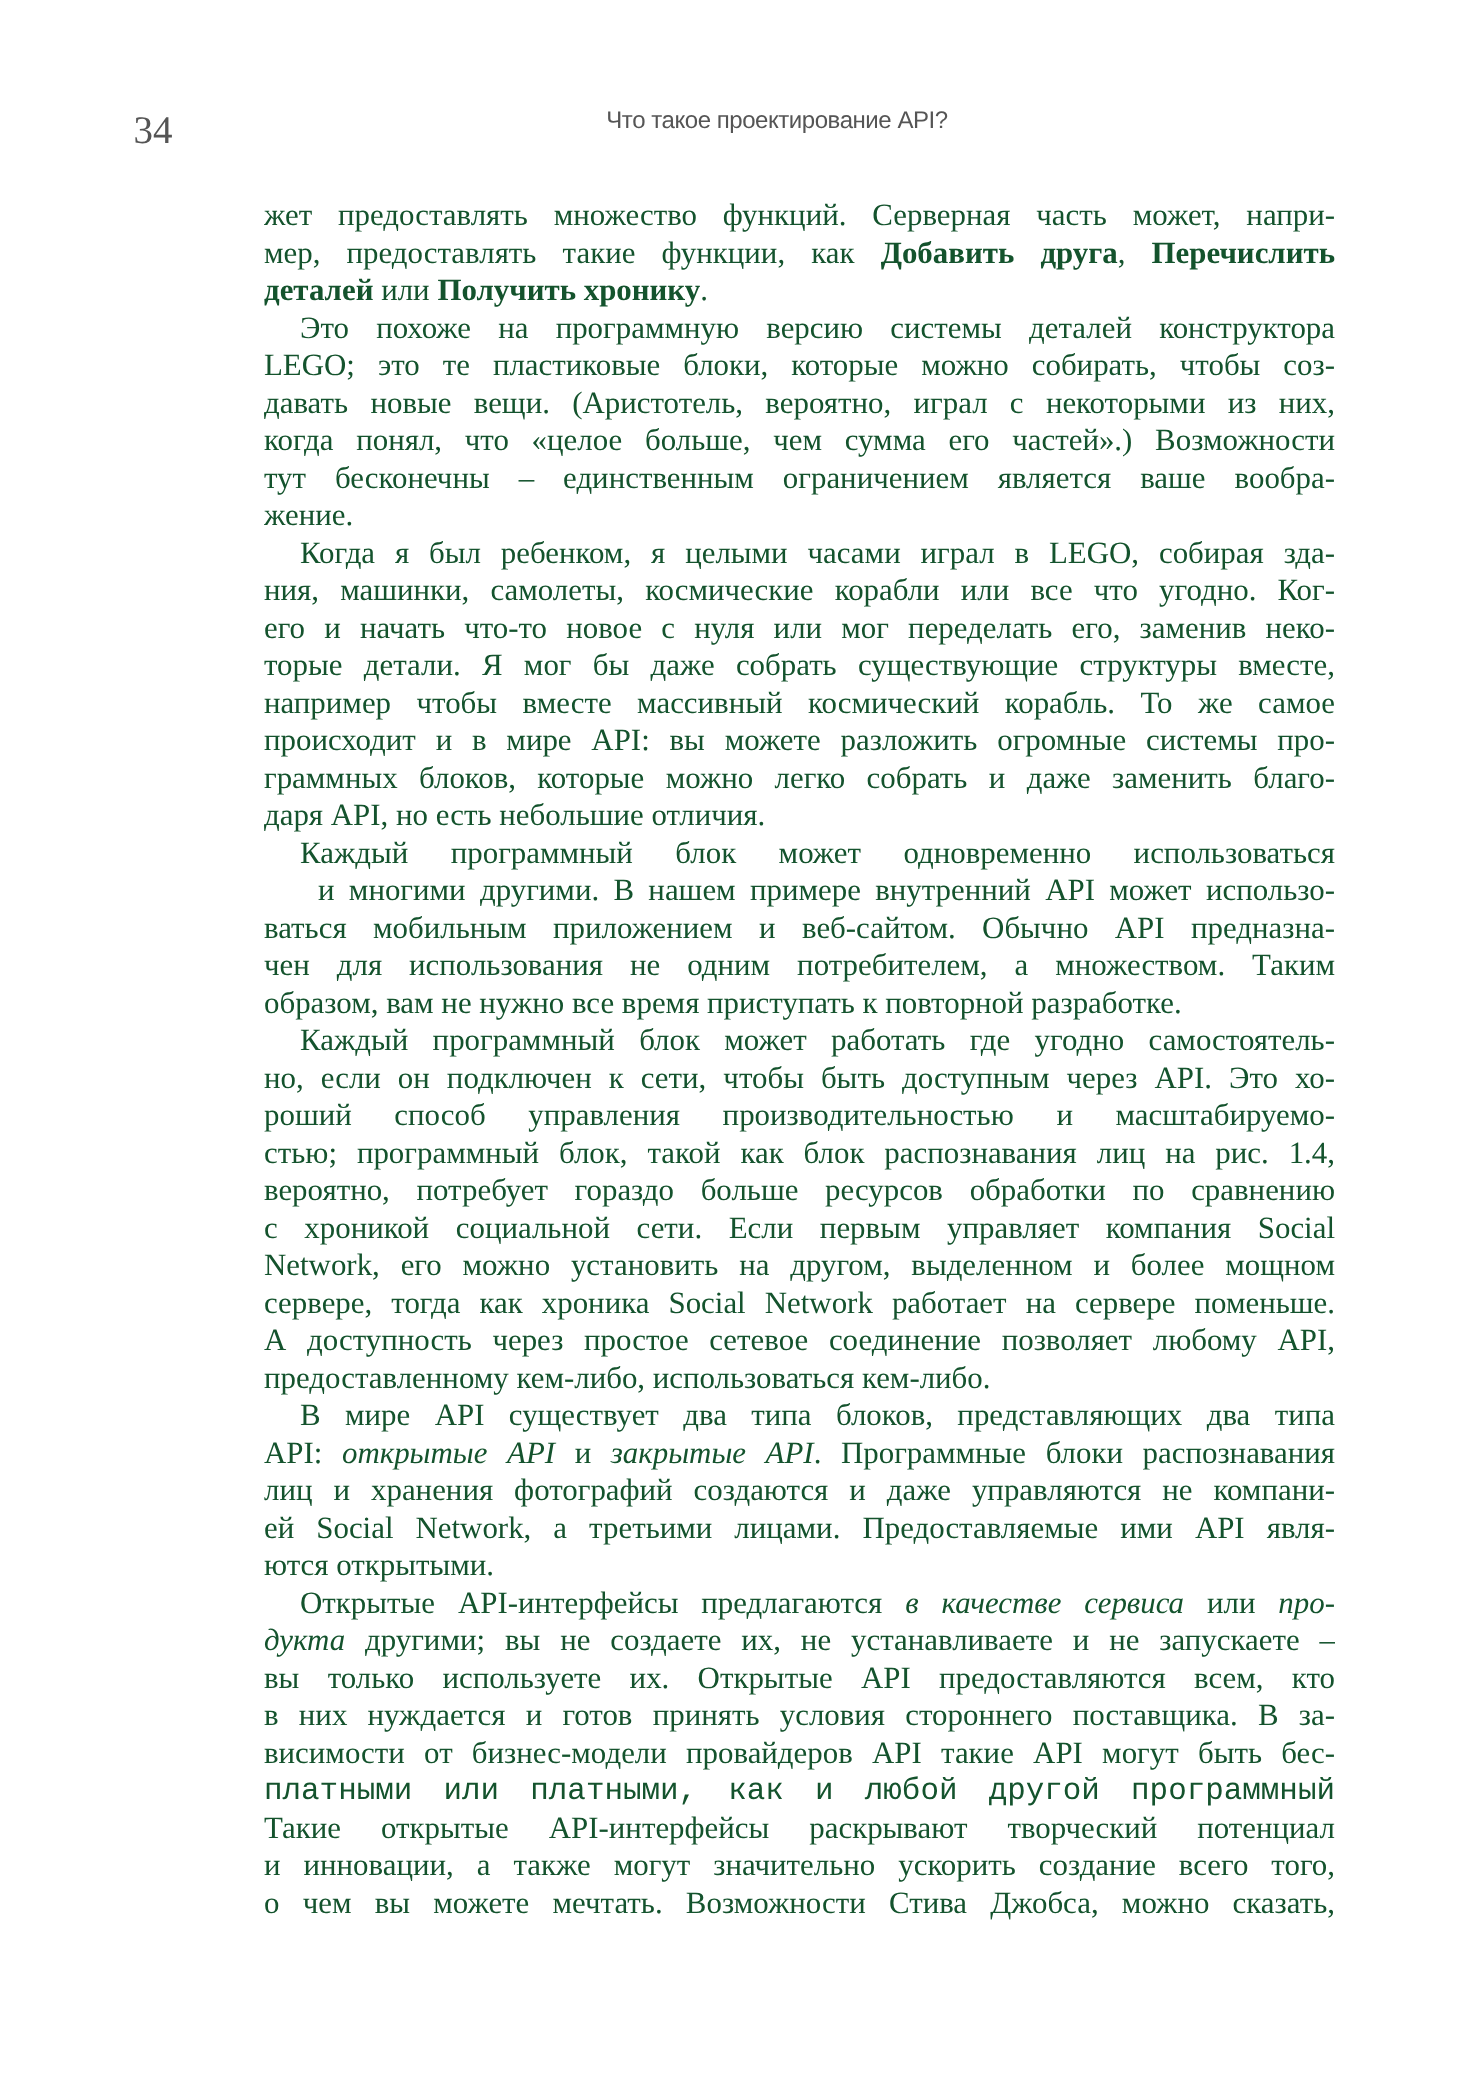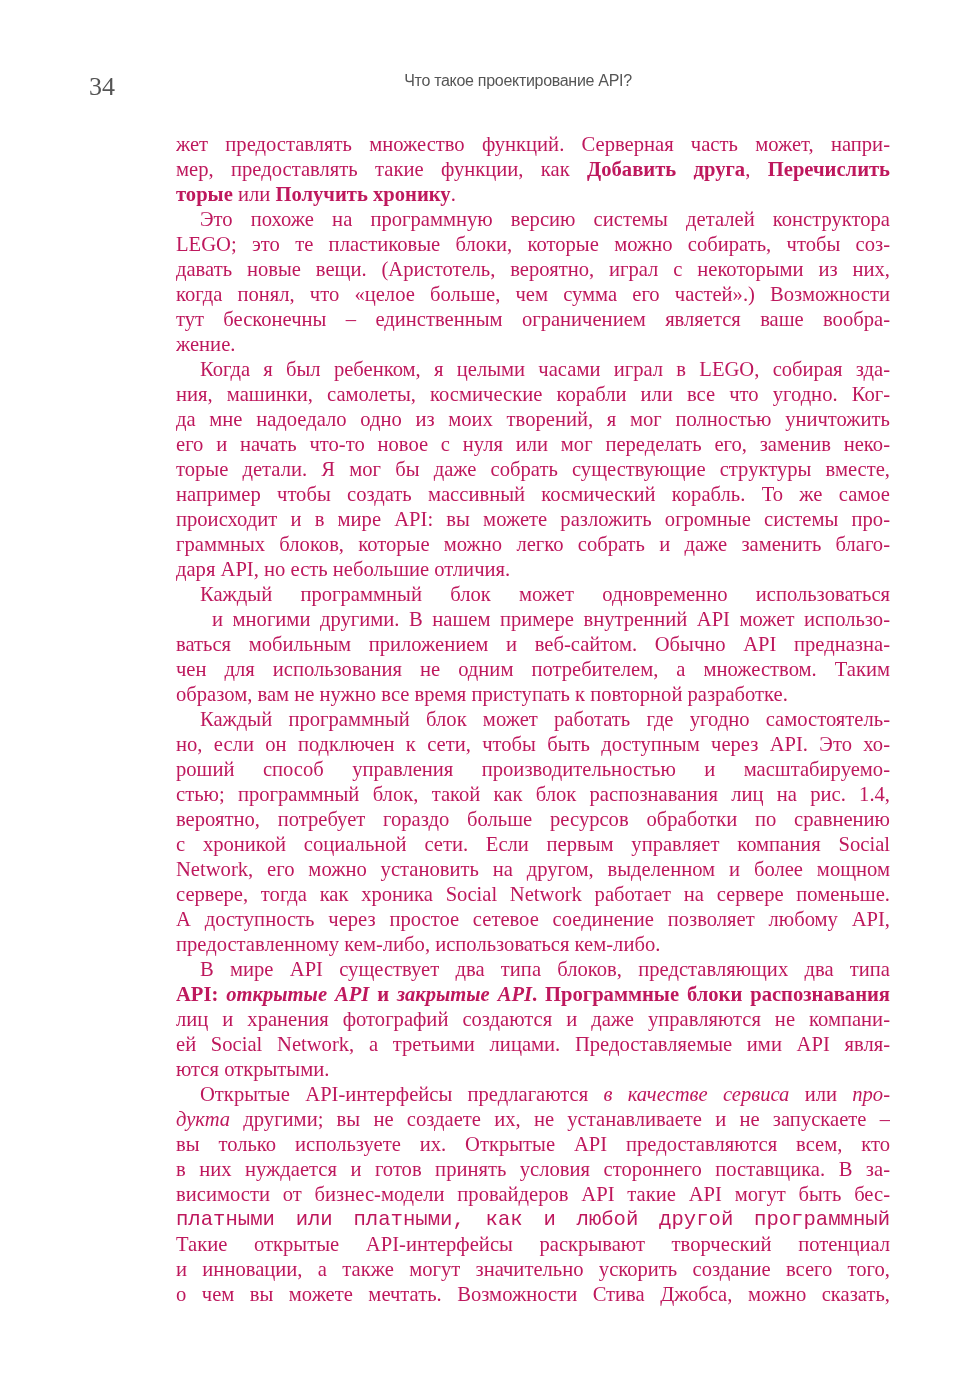--- a/index.html
+++ b/index.html
@@ -10,69 +10,68 @@
   }
   .running-head {
     position: absolute; left: 0; width: 974px; top: 72px; text-align: center;
     padding-left: 62px; box-sizing: border-box;
     font-family: "Liberation Sans", sans-serif; font-size: 16px; color: #555555;
     letter-spacing: -0.3px;
   }
   .body-text {
     position: absolute; left: 176px; top: 132px; width: 714px;
     font-family: "Liberation Serif", serif; font-size: 20.6px; line-height: 25px;
-    color: #be185d; text-align: justify; hyphens: manual;
+    color: #14532d; text-align: justify; hyphens: manual;
   }
   .line { display: block; text-align: justify; text-align-last: justify; white-space: nowrap; overflow: visible; }
   .line.last { text-align-last: left; }
   b { font-weight: bold; }
   i { font-style: italic; }
 </style>
 </head>
 <body>
 
 <div class="page-number">34</div>
 <div class="running-head">Что такое проектирование API?</div>
 
 <div class="body-text" id="body-text">
     <span class="line" style="white-space: normal; height: 25px; overflow: hidden;"><span>жет предоставлять множество функций. Серверная часть может, напри-</span></span>
     <span class="line" style="white-space: normal; height: 25px; overflow: hidden;"><span>мер, предоставлять такие функции, как </span><b>Добавить друга</b><span>, </span><b>Перечислить</b></span>
-    <span class="line last" style="white-space: normal; height: 25px; overflow: hidden;"><b>торые</b><span> или </span><b>Получить хронику</b><span>.</span></span>
+    <span class="line last" style="white-space: normal; height: 25px; overflow: hidden;"><b>деталей</b><span> или </span><b>Получить хронику</b><span>.</span></span>
     <span class="line" style="text-indent: 24px; white-space: normal; height: 25px; overflow: hidden;"><span>Это похоже на программную версию системы деталей конструктора</span></span>
     <span class="line" style="white-space: normal; height: 25px; overflow: hidden;"><span>LEGO; это те пластиковые блоки, которые можно собирать, чтобы соз-</span></span>
     <span class="line" style="white-space: normal; height: 25px; overflow: hidden;"><span>давать новые вещи. (Аристотель, вероятно, играл с некоторыми из них,</span></span>
     <span class="line" style="white-space: normal; height: 25px; overflow: hidden;"><span>когда понял, что «целое больше, чем сумма его частей».) Возможности</span></span>
     <span class="line" style="white-space: normal; height: 25px; overflow: hidden;"><span>тут бесконечны – единственным ограничением является ваше вообра-</span></span>
     <span class="line last" style="white-space: normal; height: 25px; overflow: hidden;"><span>жение.</span></span>
     <span class="line" style="text-indent: 24px; white-space: normal; height: 25px; overflow: hidden;"><span>Когда я был ребенком, я целыми часами играл в LEGO, собирая зда-</span></span>
     <span class="line" style="white-space: normal; height: 25px; overflow: hidden;"><span>ния, машинки, самолеты, космические корабли или все что угодно. Ког-</span></span>
-    <span class="line" style="white-space: normal; height: 25px; overflow: hidden;"><span>да мне надоедало одно из моих творений, я мог полностью уничтожить</span></span>
     <span class="line" style="white-space: normal; height: 25px; overflow: hidden;"><span>его и начать что-то новое с нуля или мог переделать его, заменив неко-</span></span>
     <span class="line" style="white-space: normal; height: 25px; overflow: hidden;"><span>торые детали. Я мог бы даже собрать существующие структуры вместе,</span></span>
-    <span class="line" style="white-space: normal; height: 25px; overflow: hidden;"><span>например чтобы создать массивный космический корабль. То же самое</span></span>
+    <span class="line" style="white-space: normal; height: 25px; overflow: hidden;"><span>например чтобы вместе массивный космический корабль. То же самое</span></span>
     <span class="line" style="white-space: normal; height: 25px; overflow: hidden;"><span>происходит и в мире API: вы можете разложить огромные системы про-</span></span>
     <span class="line" style="white-space: normal; height: 25px; overflow: hidden;"><span>граммных блоков, которые можно легко собрать и даже заменить благо-</span></span>
     <span class="line last" style="white-space: normal; height: 25px; overflow: hidden;"><span>даря API, но есть небольшие отличия.</span></span>
     <span class="line" style="text-indent: 24px; white-space: normal; height: 25px; overflow: hidden;"><span>Каждый программный блок может одновременно использоваться</span></span>
     <span class="line" style="white-space: normal; height: 25px; overflow: hidden; margin-left: 36px;"><span>и многими другими. В нашем примере внутренний API может использо-</span></span>
     <span class="line" style="white-space: normal; height: 25px; overflow: hidden;"><span>ваться мобильным приложением и веб-сайтом. Обычно API предназна-</span></span>
     <span class="line" style="white-space: normal; height: 25px; overflow: hidden;"><span>чен для использования не одним потребителем, а множеством. Таким</span></span>
     <span class="line last" style="white-space: normal; height: 25px; overflow: hidden;"><span>образом, вам не нужно все время приступать к повторной разработке.</span></span>
     <span class="line" style="text-indent: 24px; white-space: normal; height: 25px; overflow: hidden;"><span>Каждый программный блок может работать где угодно самостоятель-</span></span>
     <span class="line" style="white-space: normal; height: 25px; overflow: hidden;"><span>но, если он подключен к сети, чтобы быть доступным через API. Это хо-</span></span>
     <span class="line" style="white-space: normal; height: 25px; overflow: hidden;"><span>роший способ управления производительностью и масштабируемо-</span></span>
     <span class="line" style="white-space: normal; height: 25px; overflow: hidden;"><span>стью; программный блок, такой как блок распознавания лиц на рис. 1.4,</span></span>
     <span class="line" style="white-space: normal; height: 25px; overflow: hidden;"><span>вероятно, потребует гораздо больше ресурсов обработки по сравнению</span></span>
     <span class="line" style="white-space: normal; height: 25px; overflow: hidden;"><span>с хроникой социальной сети. Если первым управляет компания Social</span></span>
     <span class="line" style="white-space: normal; height: 25px; overflow: hidden;"><span>Network, его можно установить на другом, выделенном и более мощном</span></span>
     <span class="line" style="white-space: normal; height: 25px; overflow: hidden;"><span>сервере, тогда как хроника Social Network работает на сервере поменьше.</span></span>
     <span class="line" style="white-space: normal; height: 25px; overflow: hidden;"><span>А доступность через простое сетевое соединение позволяет любому API,</span></span>
     <span class="line last" style="white-space: normal; height: 25px; overflow: hidden;"><span>предоставленному кем-либо, использоваться кем-либо.</span></span>
     <span class="line" style="text-indent: 24px; white-space: normal; height: 25px; overflow: hidden;"><span>В мире API существует два типа блоков, представляющих два типа</span></span>
-    <span class="line" style="white-space: normal; height: 25px; overflow: hidden; font-weight: bold;"><span>API: </span><i>открытые API</i><span> и </span><i>закрытые API</i><span>. Программные блоки распознавания</span></span>
+    <span class="line" style="white-space: normal; height: 25px; overflow: hidden;"><span>API: </span><i>открытые API</i><span> и </span><i>закрытые API</i><span>. Программные блоки распознавания</span></span>
     <span class="line" style="white-space: normal; height: 25px; overflow: hidden;"><span>лиц и хранения фотографий создаются и даже управляются не компани-</span></span>
     <span class="line" style="white-space: normal; height: 25px; overflow: hidden;"><span>ей Social Network, а третьими лицами. Предоставляемые ими API явля-</span></span>
     <span class="line last" style="white-space: normal; height: 25px; overflow: hidden;"><span>ются открытыми.</span></span>
     <span class="line" style="text-indent: 24px; white-space: normal; height: 25px; overflow: hidden;"><span>Открытые API-интерфейсы предлагаются </span><i>в качестве сервиса</i><span> или </span><i>про-</i></span>
     <span class="line" style="white-space: normal; height: 25px; overflow: hidden;"><i>дукта</i><span> другими; вы не создаете их, не устанавливаете и не запускаете –</span></span>
     <span class="line" style="white-space: normal; height: 25px; overflow: hidden;"><span>вы только используете их. Открытые API предоставляются всем, кто</span></span>
     <span class="line" style="white-space: normal; height: 25px; overflow: hidden;"><span>в них нуждается и готов принять условия стороннего поставщика. В за-</span></span>
     <span class="line" style="white-space: normal; height: 25px; overflow: hidden;"><span>висимости от бизнес-модели провайдеров API такие API могут быть бес-</span></span>
     <span class="line" style="white-space: normal; height: 25px; overflow: hidden; font-family: Liberation Mono, monospace;"><span>платными или платными, как и любой другой программный продукт.</span></span>
     <span class="line" style="white-space: normal; height: 25px; overflow: hidden;"><span>Такие открытые API-интерфейсы раскрывают творческий потенциал</span></span>

